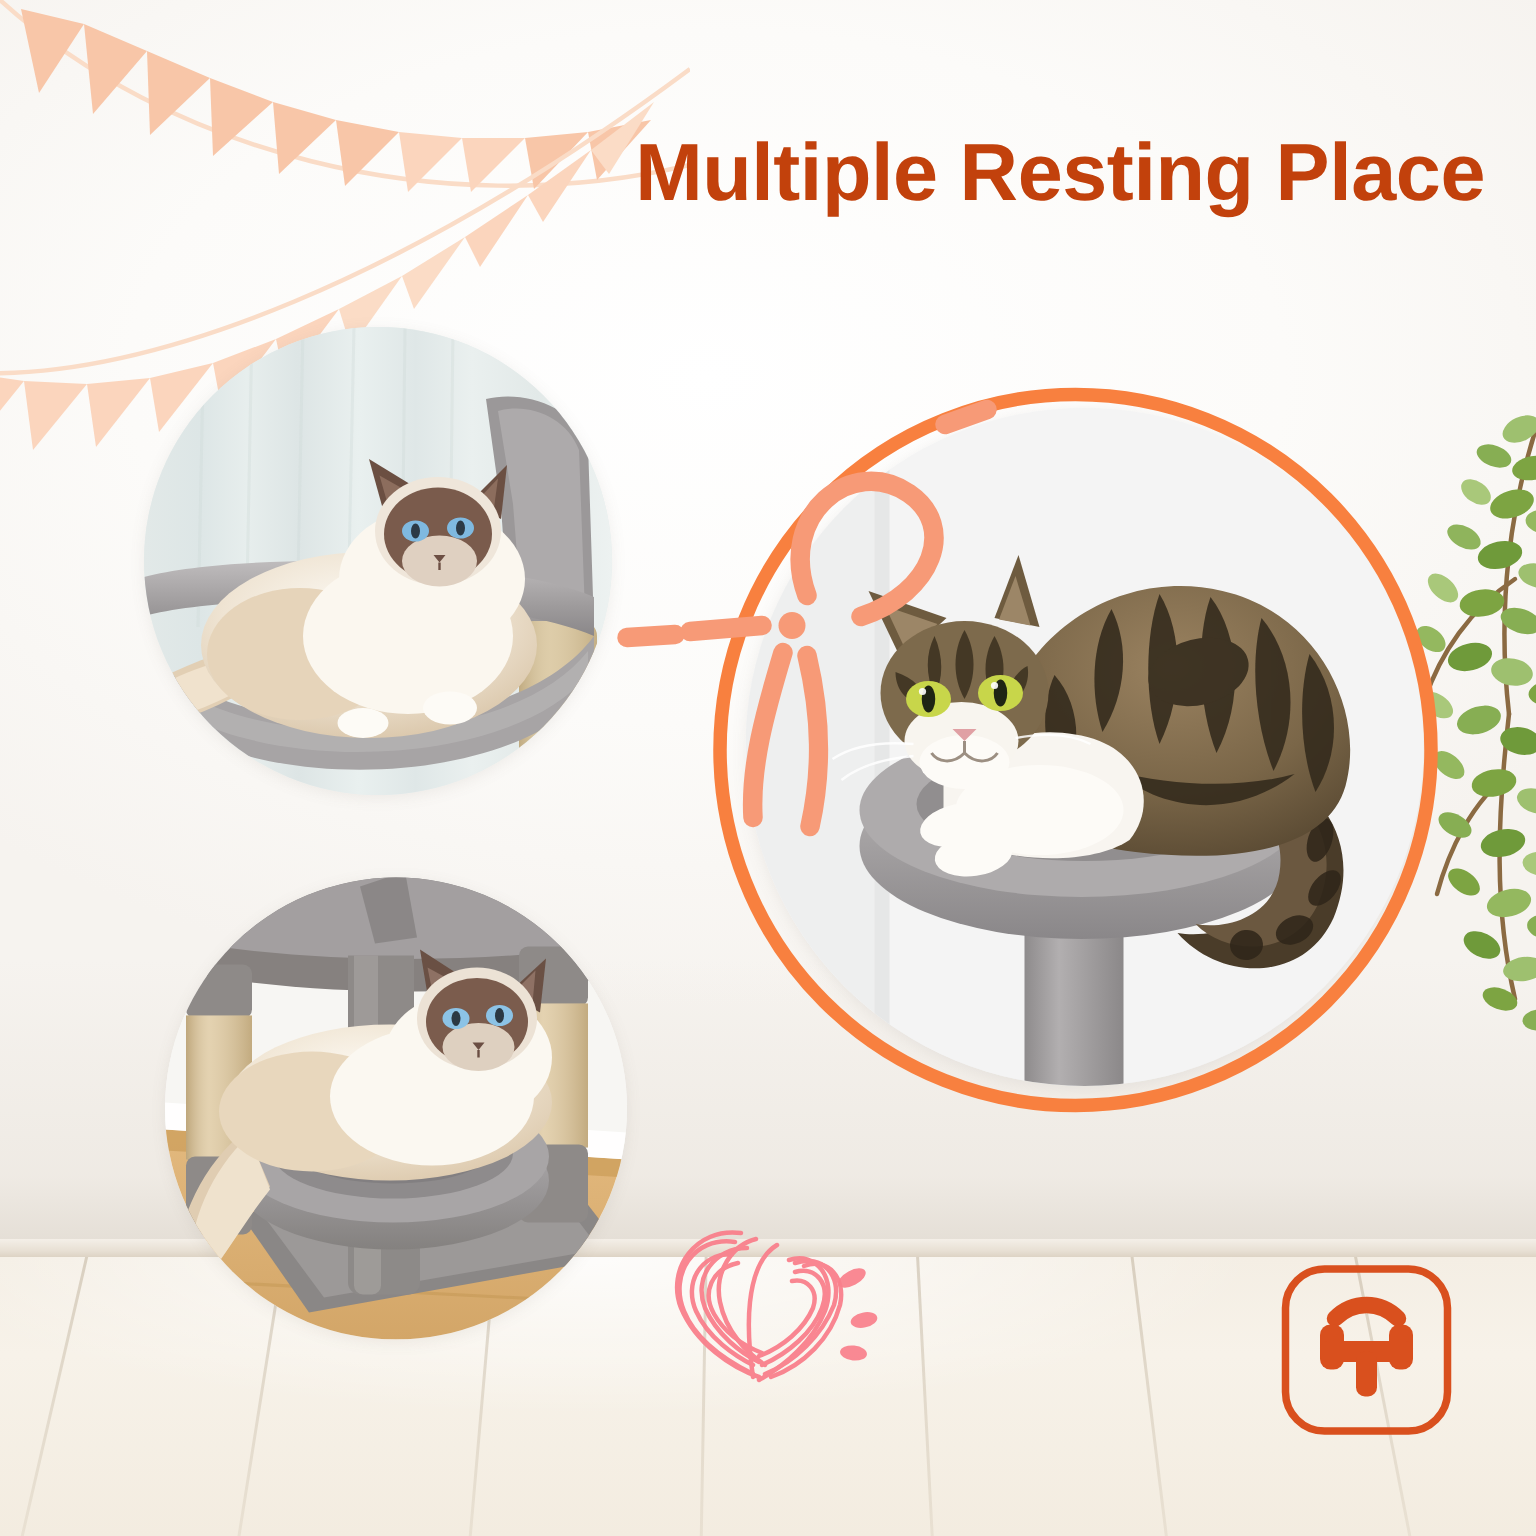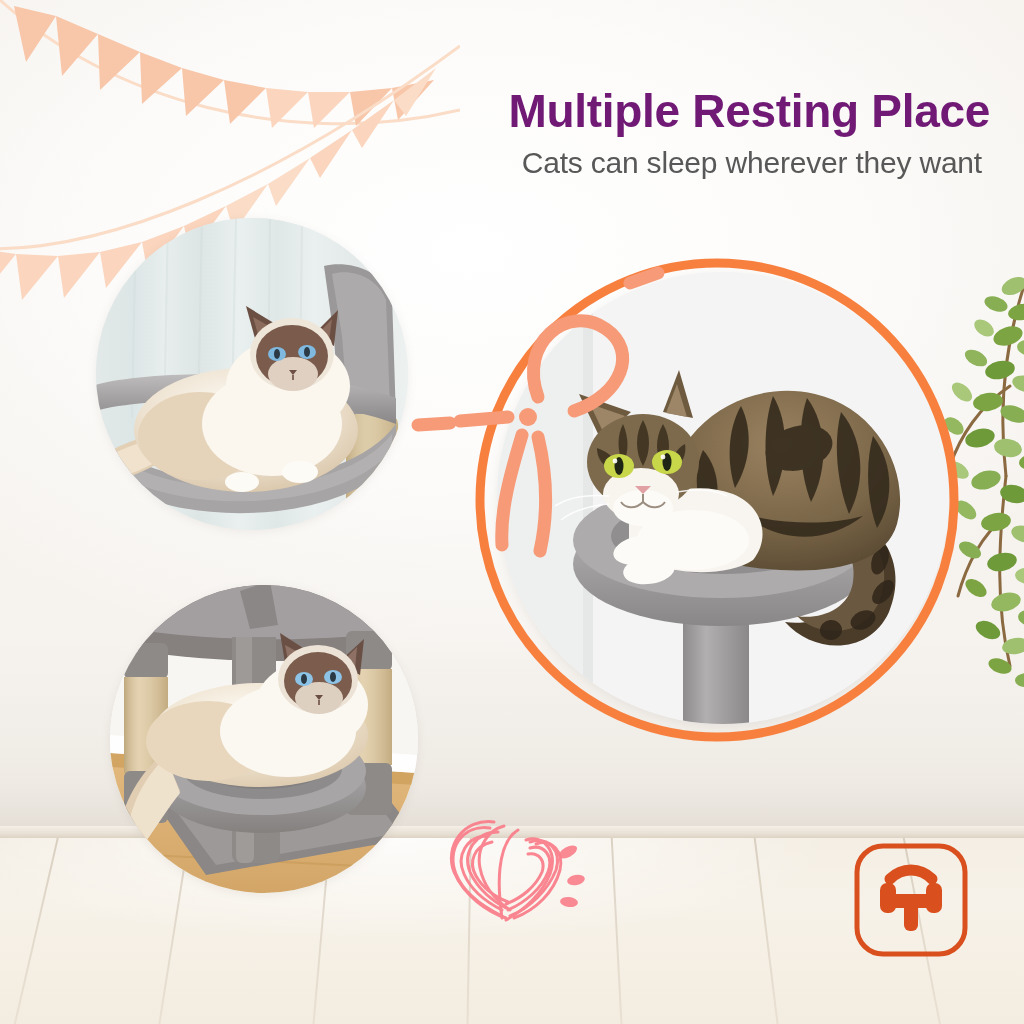--- a/index.html
+++ b/index.html
@@ -81,24 +81,24 @@
     height: 330px;
     pointer-events: none;
   }
 
   
   .title {
     position: absolute;
     left: 0; top: 84px;
     width: 990px;
     text-align: right;
-    font-size: 46px;
+    font-size: 54px;
     font-weight: bold;
     letter-spacing: -0.3px;
-    color: #701a75;
+    color: #c2410c;
     white-space: nowrap;
   }
   .subtitle {
     position: absolute;
     left: 0; top: 146px;
     width: 982px;
     text-align: right;
     font-size: 30px;
     font-weight: normal;
     letter-spacing: -0.2px;
@@ -268,21 +268,20 @@
           <polygon points="278,194 320,168 286,216" fill="#fbdcc6"></polygon>
           <polygon points="320,168 362,140 330,188" fill="#fbd5bd"></polygon>
           <polygon points="362,140 404,110 372,158" fill="#fbd5bd"></polygon>
           <polygon points="404,110 446,78 416,126" fill="#fbdcc6"></polygon>
         </g>
       </g>
     </svg>
   </div>
 
   <div class="title">Multiple Resting Place</div>
-  <div class="subtitle">Cats can sleep wherever they want</div>
 
   <div class="photo" id="photo-topleft">
     <div class="scene bg-curtain"></div>
     <svg class="scene" viewBox="0 0 312 312">
 
       <g opacity="0.35" stroke="#cdd9d8" stroke-width="2">
         <line x1="40" y1="0" x2="36" y2="200"></line>
         <line x1="72" y1="0" x2="68" y2="210"></line>
         <line x1="106" y1="0" x2="102" y2="200"></line>
         <line x1="140" y1="0" x2="136" y2="190"></line>

